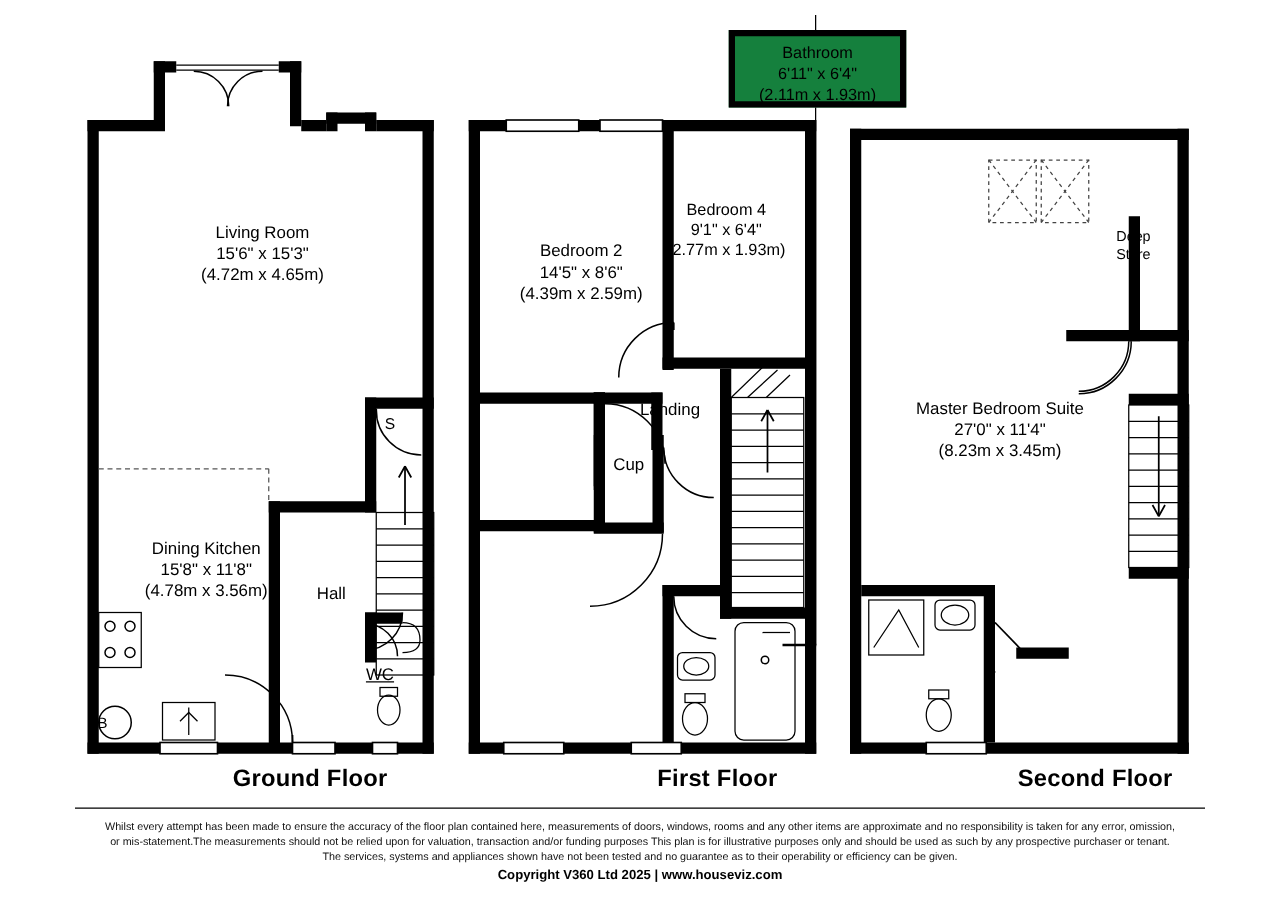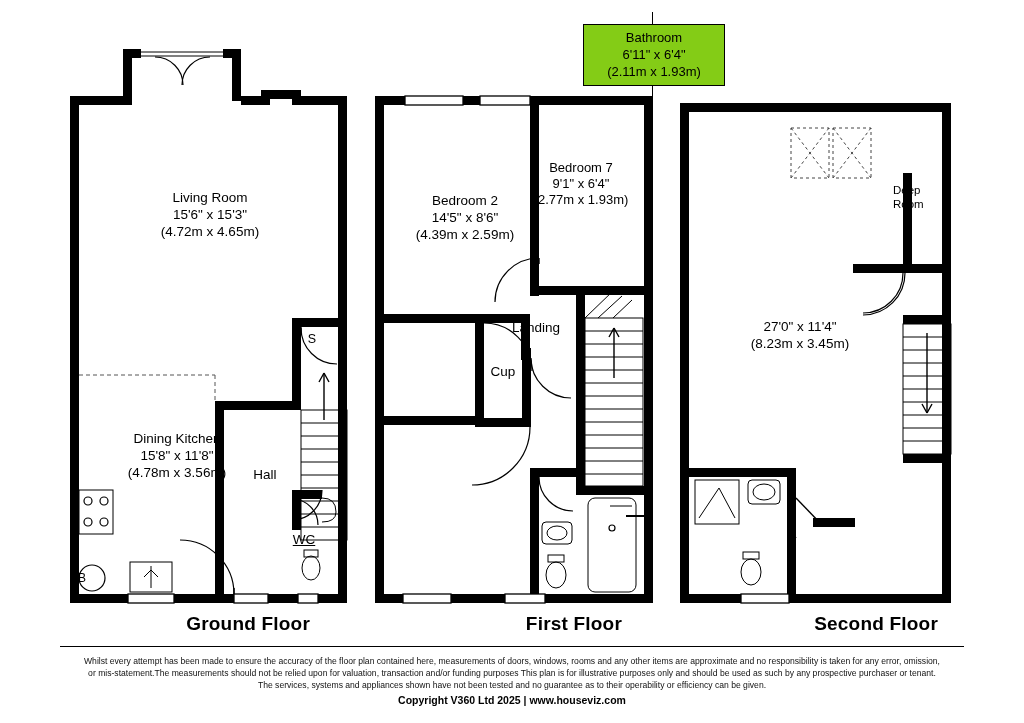--- a/index.html
+++ b/index.html
@@ -53,22 +53,22 @@
     font-size: 11.5px;
     line-height: 14px;
     white-space: nowrap;
   }
   .thin {
     position: absolute;
     background: #000000;
   }
   .callout-box {
     position: absolute;
-    border: 1px solid #000000;
-    background: #84cc16;
+    border: 5px solid #000000;
+    background: #15803d;
     text-align: center;
     font-size: 13px;
     line-height: 17px;
     padding: 4px 7px 5px 7px;
     box-sizing: border-box;
     white-space: nowrap;
   }
   .callout-line {
     position: absolute;
     background: #000;
@@ -207,27 +207,27 @@
       <circle class="circ" cx="44" cy="494" r="4"></circle>
 
       <rect class="fx" x="70" y="534" width="42" height="30"></rect>
       <line class="ln-thin" x1="91" y1="538" x2="91" y2="560"></line>
       <path class="ln-thin" d="M 84 549 l 7 -7 l 7 7"></path>
 
       <circle class="circ" cx="32" cy="550" r="13"></circle>
     </svg>
   </div>
 
-  <div class="room-label" style="left:115px; top:177px; width:190px;margin-top:12px;">
+  <div class="room-label" style="left:115px; top:177px; width:190px;">
     <span class="nm">Living Room</span>
     <span class="dim">15'6" x 15'3"</span>
     <span class="dim">(4.72m x 4.65m)</span>
   </div>
 
-  <div class="room-label" style="left:70px; top:430px; width:190px;padding-left:12px;">
+  <div class="room-label" style="left:70px; top:430px; width:190px;">
     <span class="nm">Dining Kitchen</span>
     <span class="dim">15'8" x 11'8"</span>
     <span class="dim">(4.78m x 3.56m)</span>
   </div>
 
   <div class="small-label" style="left:298px; top:332px; width:28px;">
     <span>S</span>
   </div>
 
   <div class="small-label" style="left:235px; top:467px; width:60px; font-size:13.5px;">
@@ -329,21 +329,21 @@
     </svg>
   </div>
 
   <div class="room-label" style="left:385px; top:192px; width:160px;">
     <span class="nm">Bedroom 2</span>
     <span class="dim">14'5" x 8'6"</span>
     <span class="dim">(4.39m x 2.59m)</span>
   </div>
 
   <div class="room-label" style="left:508px; top:160px; width:146px; font-size:13px; line-height:16px;">
-    <span class="nm">Bedroom 7</span>
+    <span class="nm">Bedroom 4</span>
     <span class="dim">9'1" x 6'4"</span>
     <span class="dim">(2.77m x 1.93m)</span>
   </div>
 
 
   <div class="small-label" style="left:496px; top:320px; width:80px; font-size:13.5px;">
     <span>Landing</span>
   </div>
 
   <div class="small-label" style="left:478px; top:364px; width:50px; font-size:13.5px;">
@@ -408,28 +408,29 @@
 
       <rect class="fx" x="73" y="452" width="32" height="24" rx="4"></rect>
       <ellipse class="fx" cx="89" cy="464" rx="11" ry="8"></ellipse>
 
       <ellipse class="fx" cx="76" cy="544" rx="10" ry="13"></ellipse>
       <rect class="fx" x="68" y="524" width="16" height="7"></rect>
     </svg>
   </div>
 
   <div class="room-label" style="left:690px; top:318px; width:220px;">
+    <span class="nm">Master Bedroom Suite</span>
     <span class="dim">27'0" x 11'4"</span>
     <span class="dim">(8.23m x 3.45m)</span>
   </div>
 
 
   <div class="tiny-label" style="left:893px; top:183px; width:60px;">
     <span>Deep</span><br>
-    <span>Room</span>
+    <span>Store</span>
   </div>
 
   <div class="floor-title" style="left:728px; top:613px; width:210px;">
     <span>Second Floor</span>
   </div>
 
   <div class="divider" style="left:60px; top:646px; width:904px;"></div>
 
   <div class="disclaimer" style="top:655px;">
     <span>Whilst every attempt has been made to ensure the accuracy of the floor plan contained here, measurements of doors, windows, rooms and any other items are approximate and no responsibility is taken for any error, omission,</span>

